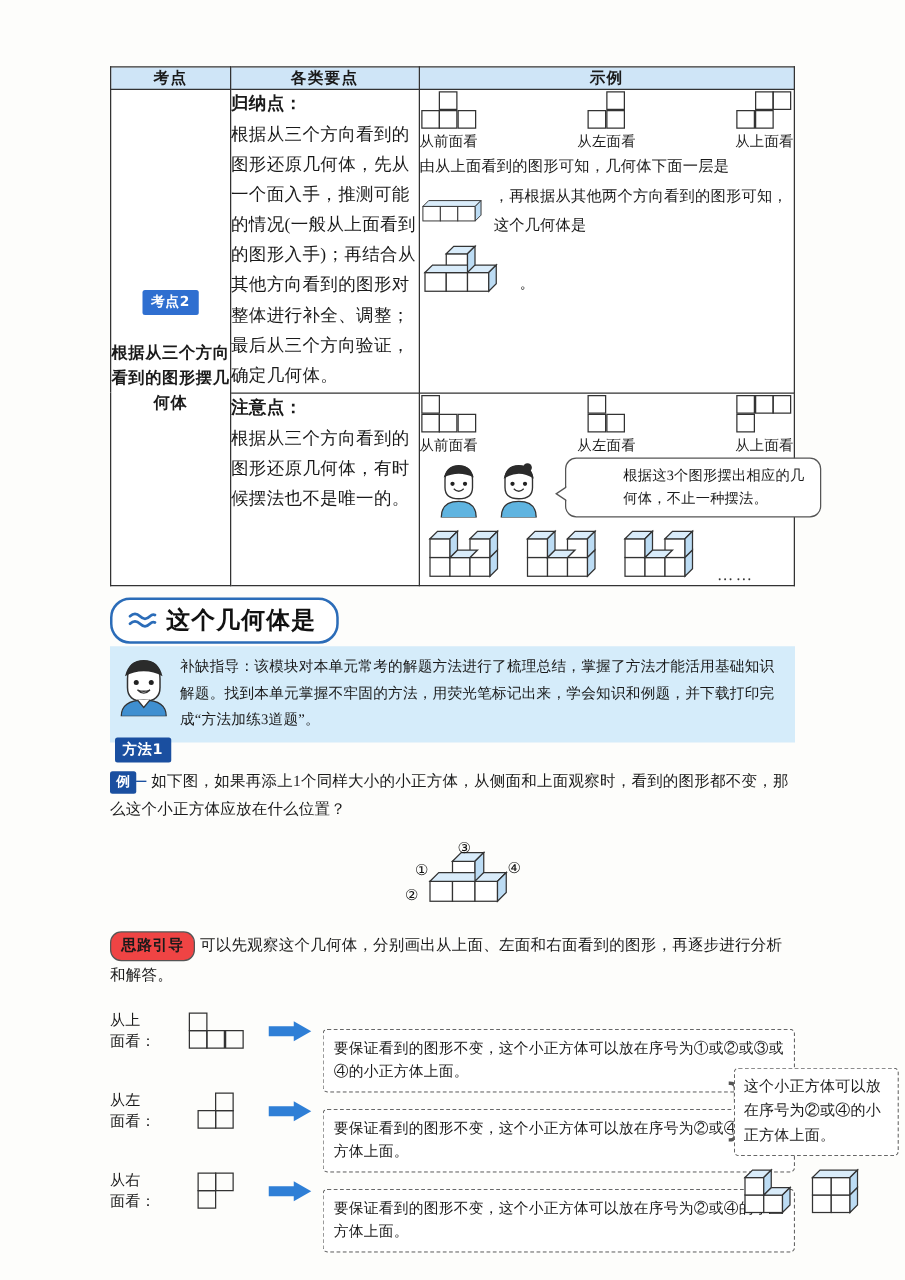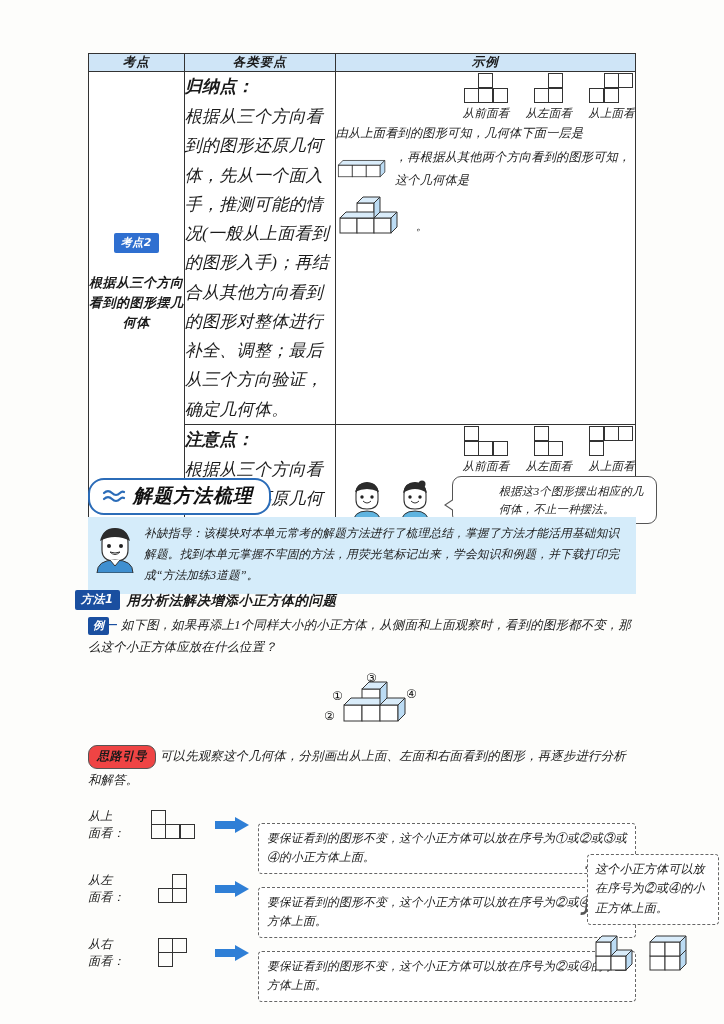--- a/index.html
+++ b/index.html
@@ -2,48 +2,48 @@
 <html><head>
 <meta charset="utf-8">
 <style>
   html,body{margin:0;padding:0;}
   body{
     width:724px;height:1024px;overflow:hidden;
     background:#fdfdfb;
     font-family:"Liberation Serif","DejaVu Serif",serif;
     color:#1a1a1a;
   }
-  .page{position:relative;width:680px;height:1024px;box-sizing:border-box;padding:0;font-style:italic;}
+  .page{position:relative;width:680px;height:1024px;box-sizing:border-box;padding:0;}
 
   
   .tbl{position:absolute;left:88px;top:53px;width:548px;border:1.4px solid #333;border-collapse:collapse;background:#fff;}
   .tbl td,.tbl th{border:1.2px solid #333;vertical-align:top;padding:0;}
   .th{background:#cfe5f7;text-align:center;font-weight:bold;font-size:12.5px;
       font-family:"DejaVu Sans","Liberation Sans",sans-serif;padding:6px 0 6px;letter-spacing:1px;}
   .c1{width:96px;} .c2{width:152px;} .c3{width:300px;margin-left:12px;}
 
   .kaodian-cell{text-align:center;padding:0 6px;}
   .badge{display:inline-block;background:#2f6fd0;color:#fff;font-size:11px;font-weight:bold;
          padding:2px 7px 3px;border-radius:2px;letter-spacing:.5px;
          font-family:"DejaVu Sans","Liberation Sans",sans-serif;margin-bottom:20px;}
   .kd-title{font-size:13px;line-height:1.55;font-weight:bold;letter-spacing:.5px;}
 
-  .body-txt{font-size:17px;line-height:1.72;letter-spacing:.3px;padding:8px 9px 10px;}
+  .body-txt{font-size:14px;line-height:1.72;letter-spacing:.3px;padding:8px 9px 10px;}
   .lbl{font-weight:bold;display:block;margin-bottom:1px;}
 
   .ex-cell{padding:8px 8px 10px;position:relative;}
   .ex-line{font-size:12.2px;line-height:1.85;letter-spacing:.2px;}
 
   
   .grid{display:inline-block;vertical-align:middle;}
   .grow{display:flex;}
   .gc{width:15px;height:15px;border:1.1px solid #333;margin:-0.55px 0 0 -0.55px;box-sizing:border-box;}
   .gc.e{border:none;}
 
-  .views{display:flex;justify-content:flex-end;gap:16px;align-items:flex-end;margin:2px 0 1px;}
+  .views{display:flex;justify-content:space-between;gap:16px;align-items:flex-end;margin:2px 0 1px;}
   .view{text-align:center;}
   .vlab{font-size:11.5px;margin-top:3px;letter-spacing:.2px;white-space:nowrap;}
 
   
   .bubble{position:absolute;border:1.3px solid #555;border-radius:9px;background:#fff;
           font-size:11.4px;line-height:1.6;padding:5px 7px;letter-spacing:.2px;}
   .bubble:before{content:"";position:absolute;left:-9px;top:22px;width:0;height:0;
           border-top:6px solid transparent;border-bottom:6px solid transparent;border-right:9px solid #555;}
   .bubble:after{content:"";position:absolute;left:-7px;top:22px;width:0;height:0;
           border-top:6px solid transparent;border-bottom:6px solid transparent;border-right:9px solid #fff;}
@@ -56,21 +56,21 @@
             padding:3px 16px 4px 12px;background:#fff;}
   .sec-title{font-size:19px;font-weight:bold;letter-spacing:1px;
              font-family:"DejaVu Sans","Liberation Sans",sans-serif;color:#111;}
 
   
   .info{position:absolute;left:88px;top:517px;width:548px;box-sizing:border-box;
         background:#d5ecfa;padding:7px 8px 8px 56px;}
   .info-txt{font-size:11.7px;line-height:1.78;letter-spacing:.2px;}
 
   
-  .m-head{position:absolute;left:75px;top:590px;display:flex;align-items:flex-end;gap:7px;}
+  .m-head{position:absolute;left:92px;top:590px;display:flex;align-items:center;gap:7px;}
   .m-badge{background:#1a4fa0;color:#fff;font-size:11.5px;font-weight:bold;padding:2px 6px 3px;border-radius:2px;
            font-family:"DejaVu Sans","Liberation Sans",sans-serif;letter-spacing:.5px;}
   .m-title{font-size:13.5px;font-weight:bold;letter-spacing:.5px;
            font-family:"DejaVu Sans","Liberation Sans",sans-serif;}
 
   .ex-head{position:absolute;left:88px;top:615px;width:548px;}
   .ex-badge{display:inline-block;background:#1a4fa0;color:#fff;font-size:11px;font-weight:bold;
             padding:1px 5px 2px;border-radius:2px;font-family:"DejaVu Sans","Liberation Sans",sans-serif;}
   .ex-body{font-size:12.4px;line-height:1.75;letter-spacing:.2px;}
   .arrowmk{color:#1a4fa0;font-weight:bold;}
@@ -337,40 +337,39 @@
     </tr>
   </tbody>
     </table>
 
   <div class="sec-wrap">
     <div class="sec-pill">
       <svg width="24" height="18" viewBox="0 0 24 18">
         <path d="M2 6 q4-4 8 0 q4 4 8 0 q2-2 4-1" stroke="#2b6cb8" stroke-width="2.2" fill="none" stroke-linecap="round"></path>
         <path d="M2 12 q4-4 8 0 q4 4 8 0 q2-2 4-1" stroke="#2b6cb8" stroke-width="2.2" fill="none" stroke-linecap="round"></path>
       </svg>
-      <span class="sec-title">解题方法梳理</span>
+      <span class="sec-title">这个几何体是</span>
     </div>
   </div>
 
   <div class="info">
     <svg width="44" height="48" viewBox="0 0 44 48" style="position:absolute;left:5px;top:8px">
       <path d="M9 18 q0-14 13-14 q13 0 13 14 v7 q0 11-13 11 q-13 0-13-11z" fill="#fff" stroke="#333" stroke-width="1.2"></path>
       <path d="M7 16 q3-13 15-13 q12 0 15 13 q-7-4-15-4 q-8 0-15 4z" fill="#2b2b2b"></path>
       <circle cx="16" cy="21" r="2" fill="#222"></circle>
         <circle cx="28" cy="21" r="2" fill="#222"></circle>
       <path d="M17 27 q5 5 10 0 q-5 2-10 0z" fill="#fff" stroke="#333" stroke-width="1"></path>
       <path d="M4 48 q0-13 18-13 q18 0 18 13z" fill="#3f8fd0" stroke="#333" stroke-width="1"></path>
       <path d="M17 35 l5 6 l5-6" fill="#fff" stroke="#333" stroke-width="1"></path>
     </svg>
     <div class="info-txt">补缺指导：该模块对本单元常考的解题方法进行了梳理总结，掌握了方法才能活用基础知识解题。找到本单元掌握不牢固的方法，用荧光笔标记出来，学会知识和例题，并下载打印完成“方法加练3道题”。</div>
   </div>
 
   <div class="m-head">
     <span class="m-badge">方法1</span>
-    <span class="m-title">用分析法解决增添小正方体的问题</span>
   </div>
 
   <div class="ex-head">
     <span class="ex-badge">例</span><span class="arrowmk">–</span>
     <span class="ex-body">如下图，如果再添上1个同样大小的小正方体，从侧面和上面观察时，看到的图形都不变，那么这个小正方体应放在什么位置？</span>
   </div>
 
   <div class="cubefig">
     <svg width="124" height="58" viewBox="0 0 124 58">
       <g fill="#ffffff" stroke="#333" stroke-width="1">

